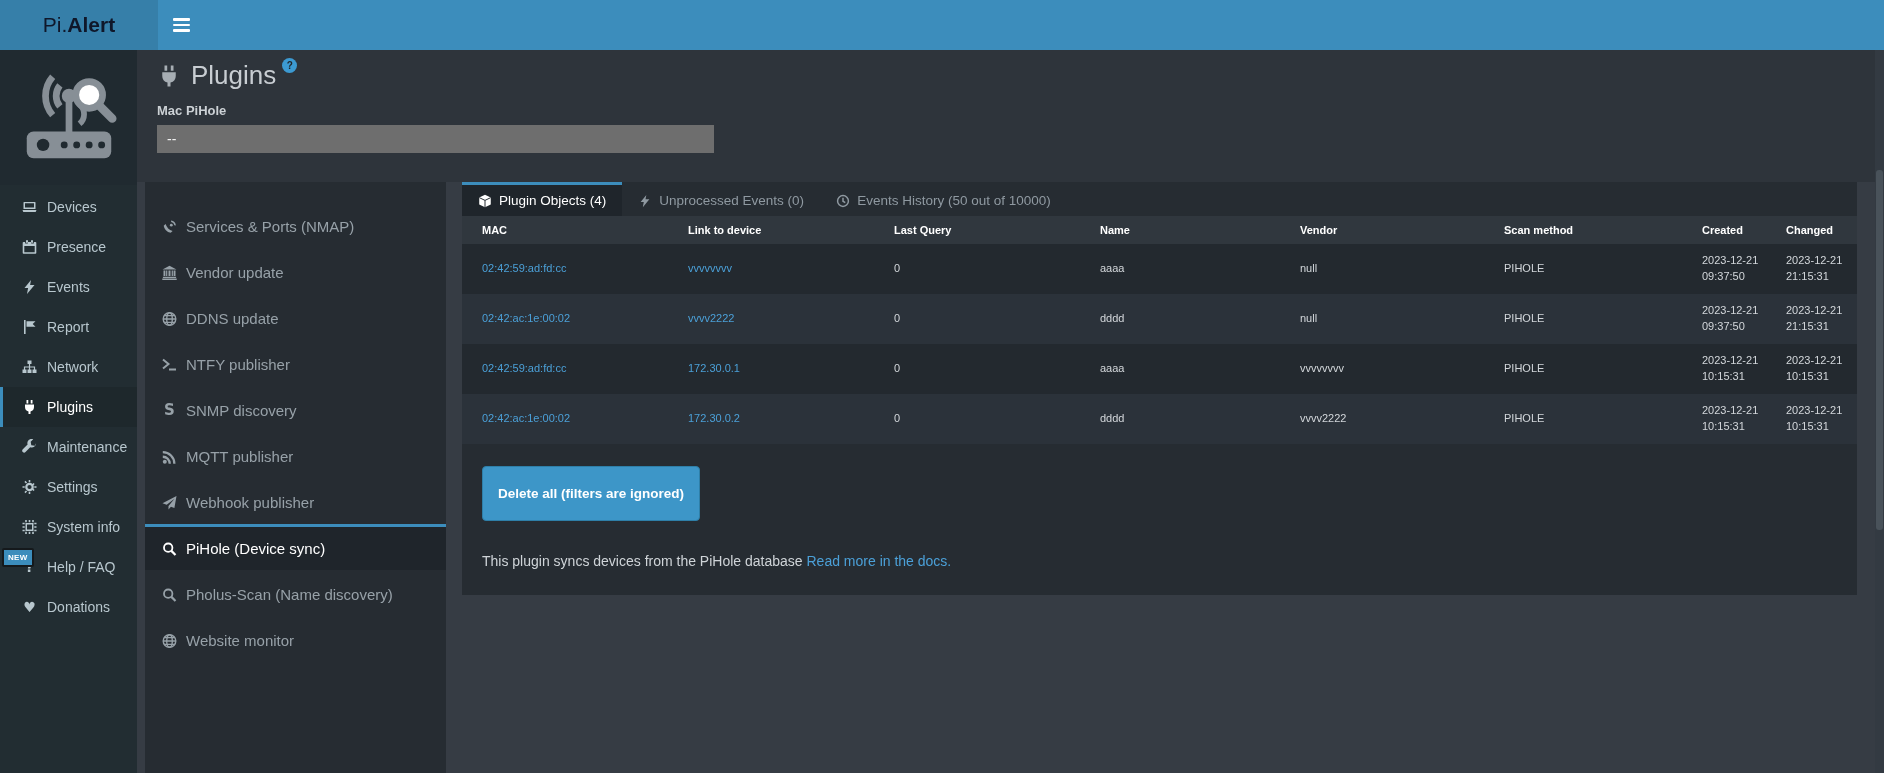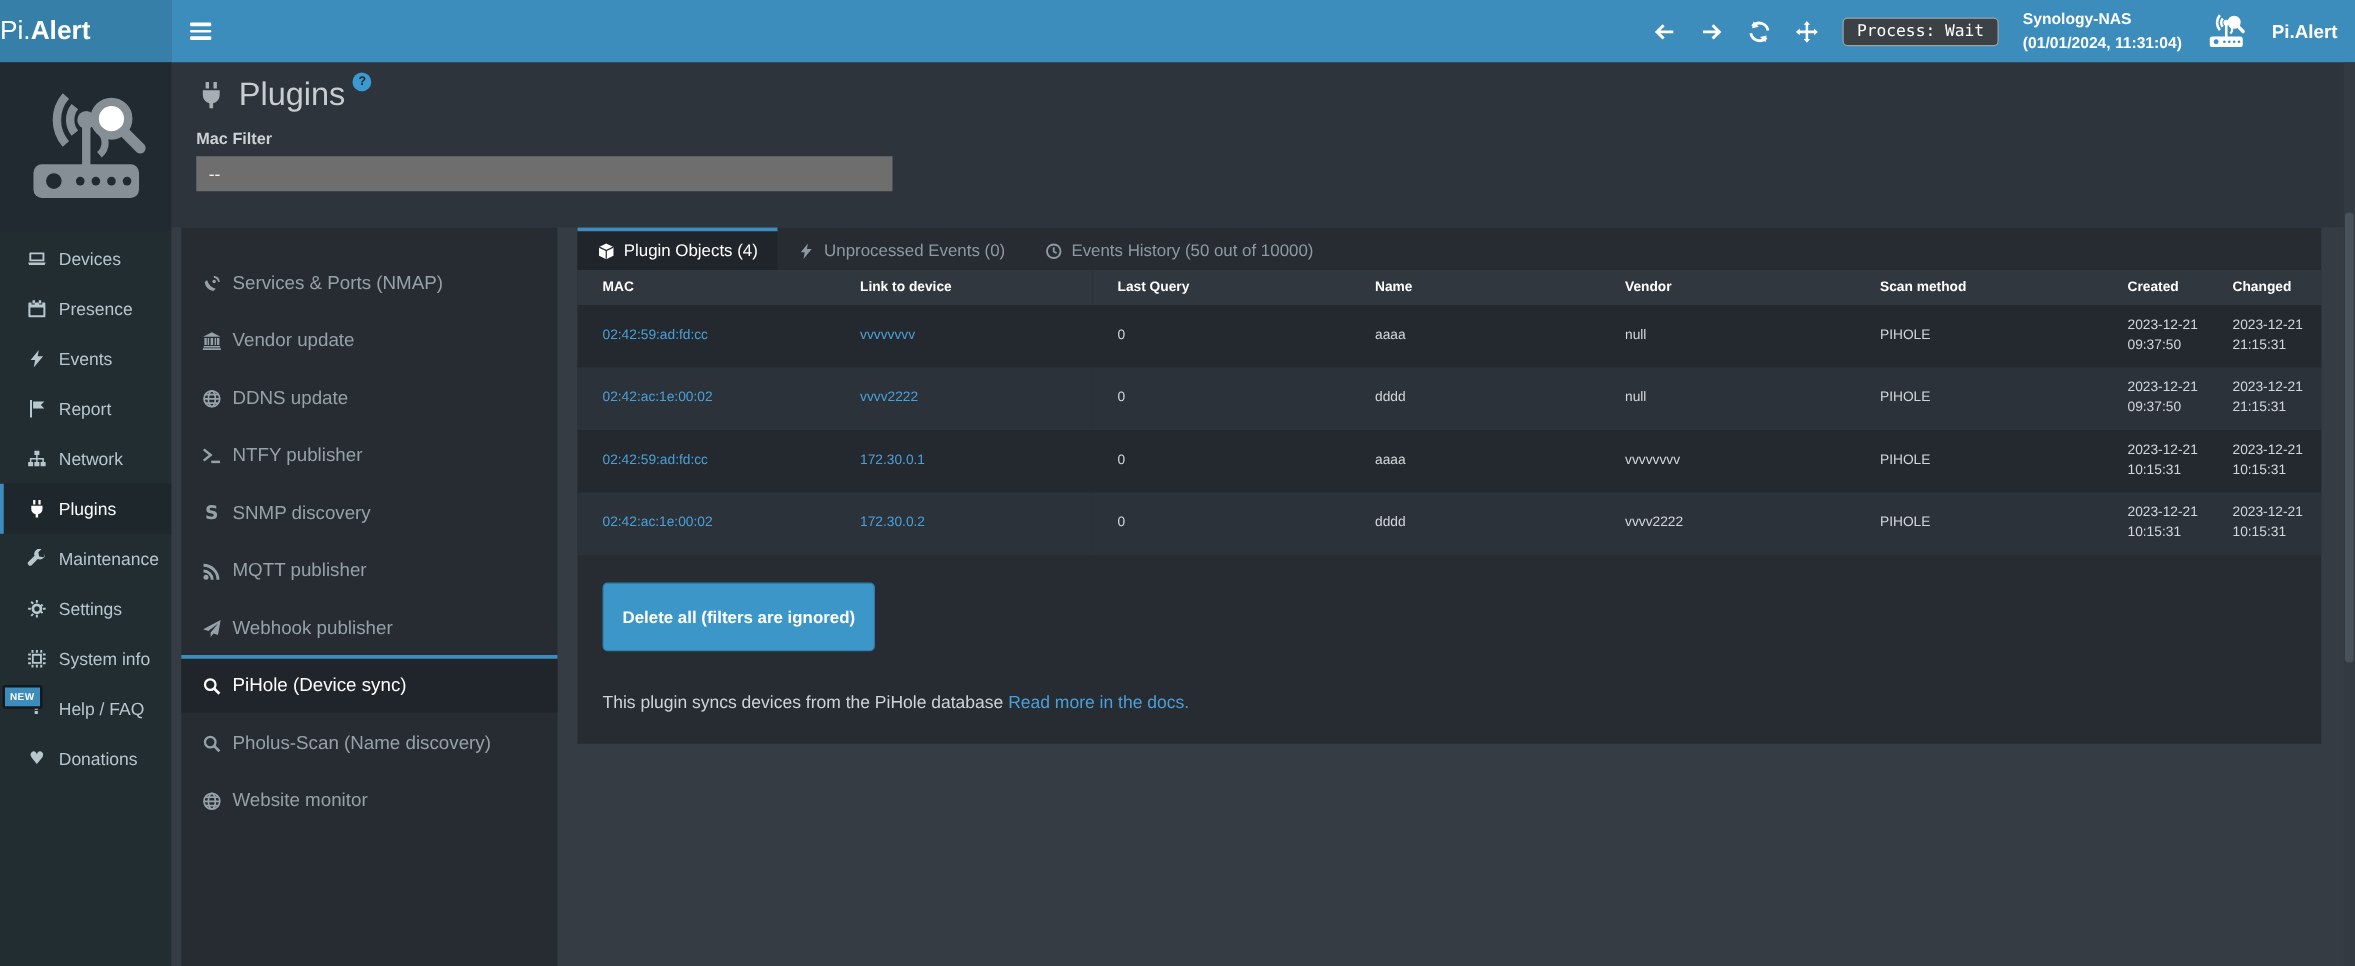--- a/index.html
+++ b/index.html
@@ -10,21 +10,21 @@
     --text:#d3d7db; --muted:#97a1a8; --link:#4ba0d8; --btn:#3d96c8;
   }
   *{box-sizing:border-box;margin:0;padding:0;}
   html,body{width:1884px;height:773px;overflow:hidden;}
   body{font-family:"Liberation Sans",sans-serif;background:var(--page);color:var(--text);}
   .ic{display:inline-block;vertical-align:middle;fill:currentColor;}
   .glyph{display:inline-block;text-align:center;font-family:"DejaVu Sans",sans-serif;font-weight:bold;}
 
   
   .navbar{display:flex;height:50px;width:100%;}
-  .brand{width:137px;background:var(--brand);color:#ffffff;display:flex;align-items:center;font-size:21px;}
+  .brand{width:158px;background:var(--brand);color:#0f172a;display:flex;align-items:center;justify-content:center;font-size:21px;}
   .navbar-rest{flex:1;background:var(--navbar);display:flex;align-items:center;color:#fff;}
   .hamburger{width:46px;height:50px;display:flex;flex-direction:column;justify-content:center;align-items:center;gap:3px;cursor:pointer;}
   .hamburger span{display:block;width:17px;height:2.4px;background:#fff;border-radius:1px;}
   .nav-right{margin-left:auto;display:flex;align-items:center;gap:19px;padding-right:14px;}
   .nav-ic{width:19px;height:19px;color:#fff;}
   .process-badge{font-family:"DejaVu Sans Mono",monospace;font-size:13px;color:#fff;background:#3c4146;border:1px solid #9aa1a7;border-radius:4px;padding:3px 11px;}
   .host-info{font-size:12.5px;font-weight:bold;line-height:1.55;text-align:left;}
   .router-sm{width:34px;height:30px;color:#fff;--hole:#3c8dbc;}
   .brand-right{font-weight:bold;font-size:15px;}
 
@@ -195,43 +195,20 @@
   <div class="brand">
       <span>Pi.</span>
       <b>Alert</b>
     </div>
   <div class="navbar-rest">
     <div class="hamburger">
         <span></span>
         <span></span>
         <span></span>
       </div>
-    <div class="nav-right">
-      <svg class="ic nav-ic">
-          <use href="#i-arrowl"></use>
-        </svg>
-      <svg class="ic nav-ic">
-          <use href="#i-arrowr"></use>
-        </svg>
-      <svg class="ic nav-ic">
-          <use href="#i-refresh"></use>
-        </svg>
-      <svg class="ic nav-ic">
-          <use href="#i-move"></use>
-        </svg>
-      <span class="process-badge">Process: Wait</span>
-      <div class="host-info">
-        <div>Synology-NAS</div>
-        <div>(01/01/2024, 11:31:04)</div>
-      </div>
-      <svg class="ic router-sm">
-          <use href="#i-router"></use>
-        </svg>
-      <span class="brand-right">Pi.Alert</span>
-    </div>
   </div>
 </header>
 
 <aside class="sidebar">
   <div class="logo-art">
     <svg class="ic">
         <use href="#i-router"></use>
       </svg>
   </div>
   <nav class="side-menu">
@@ -303,21 +280,21 @@
 
 <main class="content">
   <div class="content-header">
     <div class="title-row">
       <svg class="ic">
           <use href="#i-plug"></use>
         </svg>
       <h1 class="page-title">Plugins</h1>
       <span class="help-badge">?</span>
     </div>
-    <label class="mac-label">Mac Filter</label>
+    <label class="mac-label">Mac PiHole</label>
     <input class="mac-input" type="text" value="--" style="">
   </div>
 
   <div class="content-body">
 
     <nav class="plugin-nav">
       <div class="pnav-item">
           <svg class="ic">
             <use href="#i-dish"></use>
           </svg>

